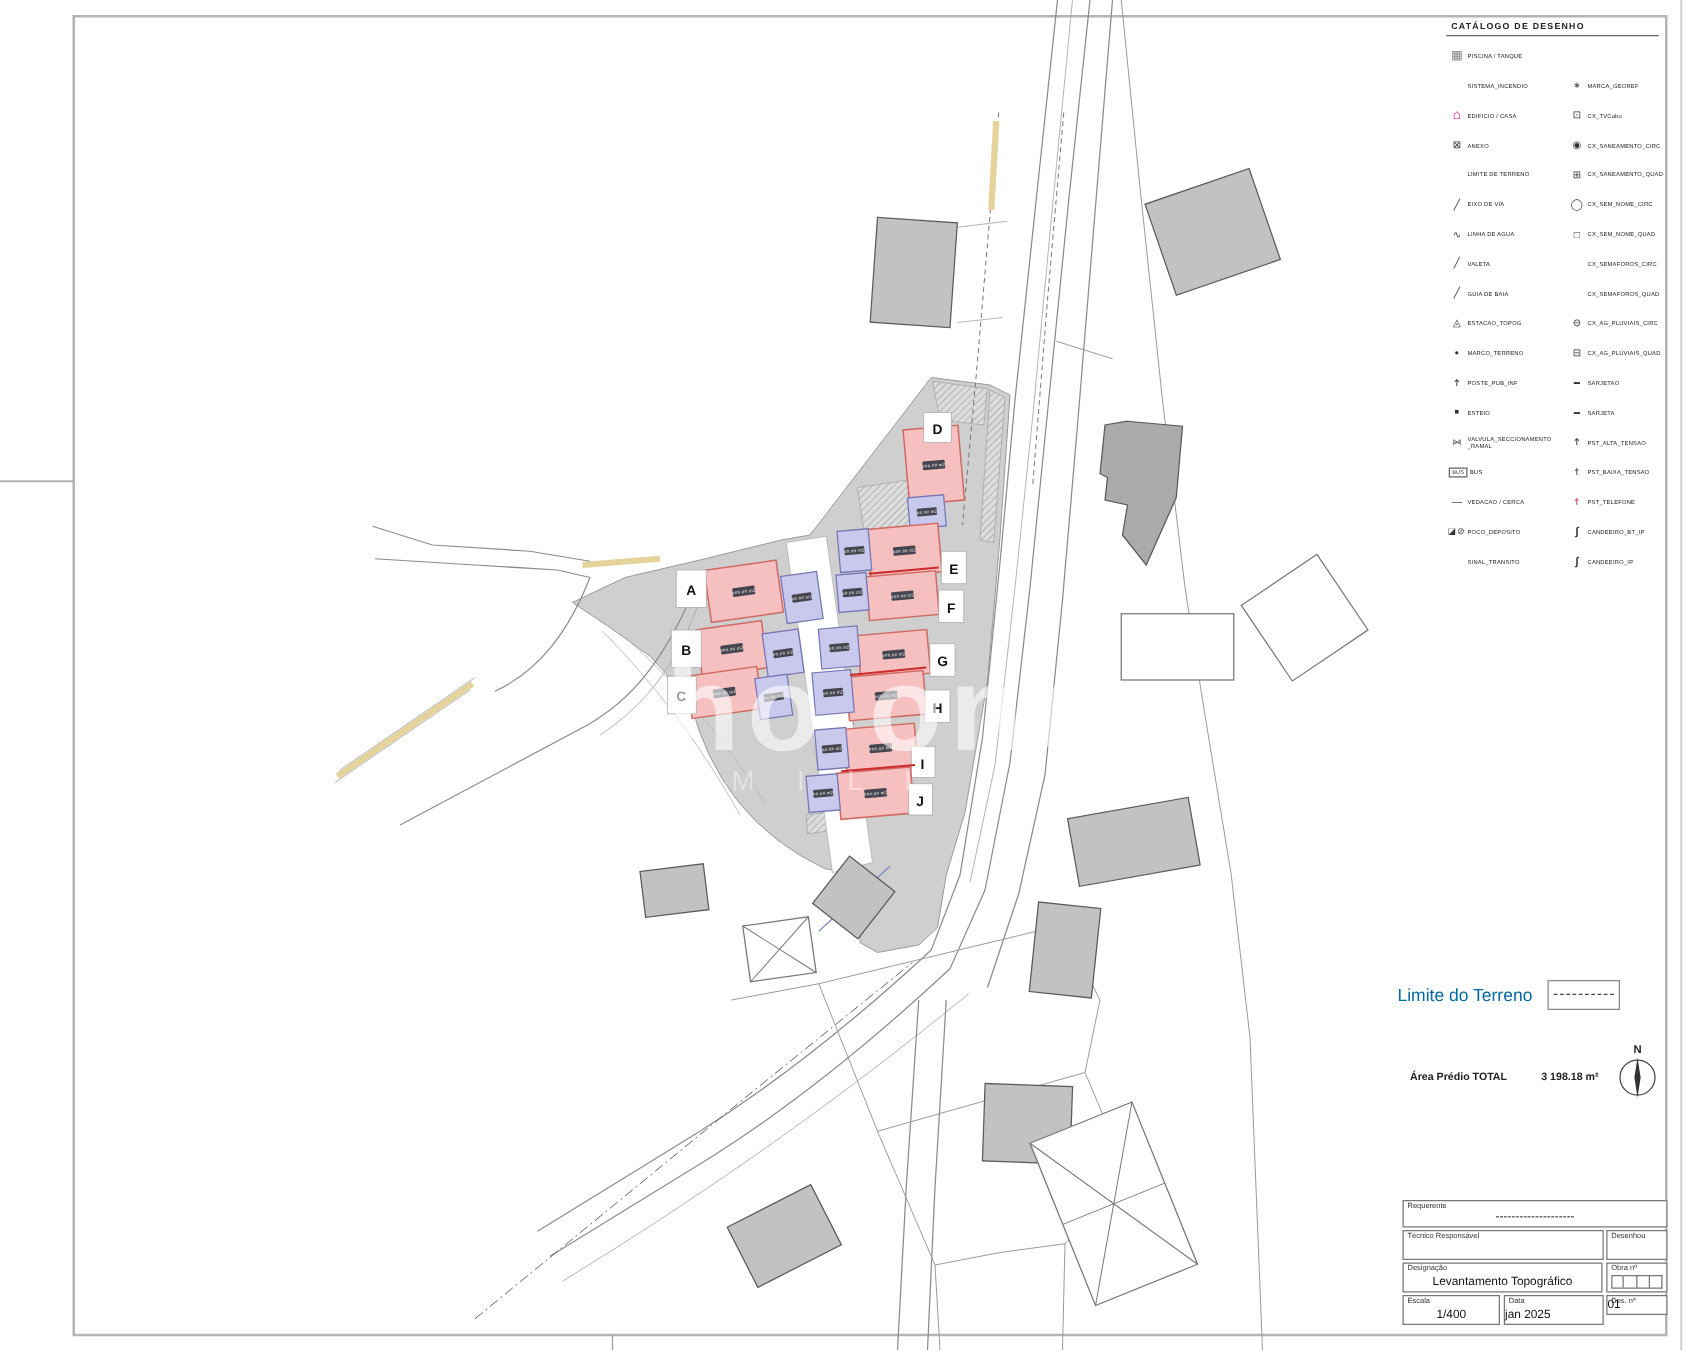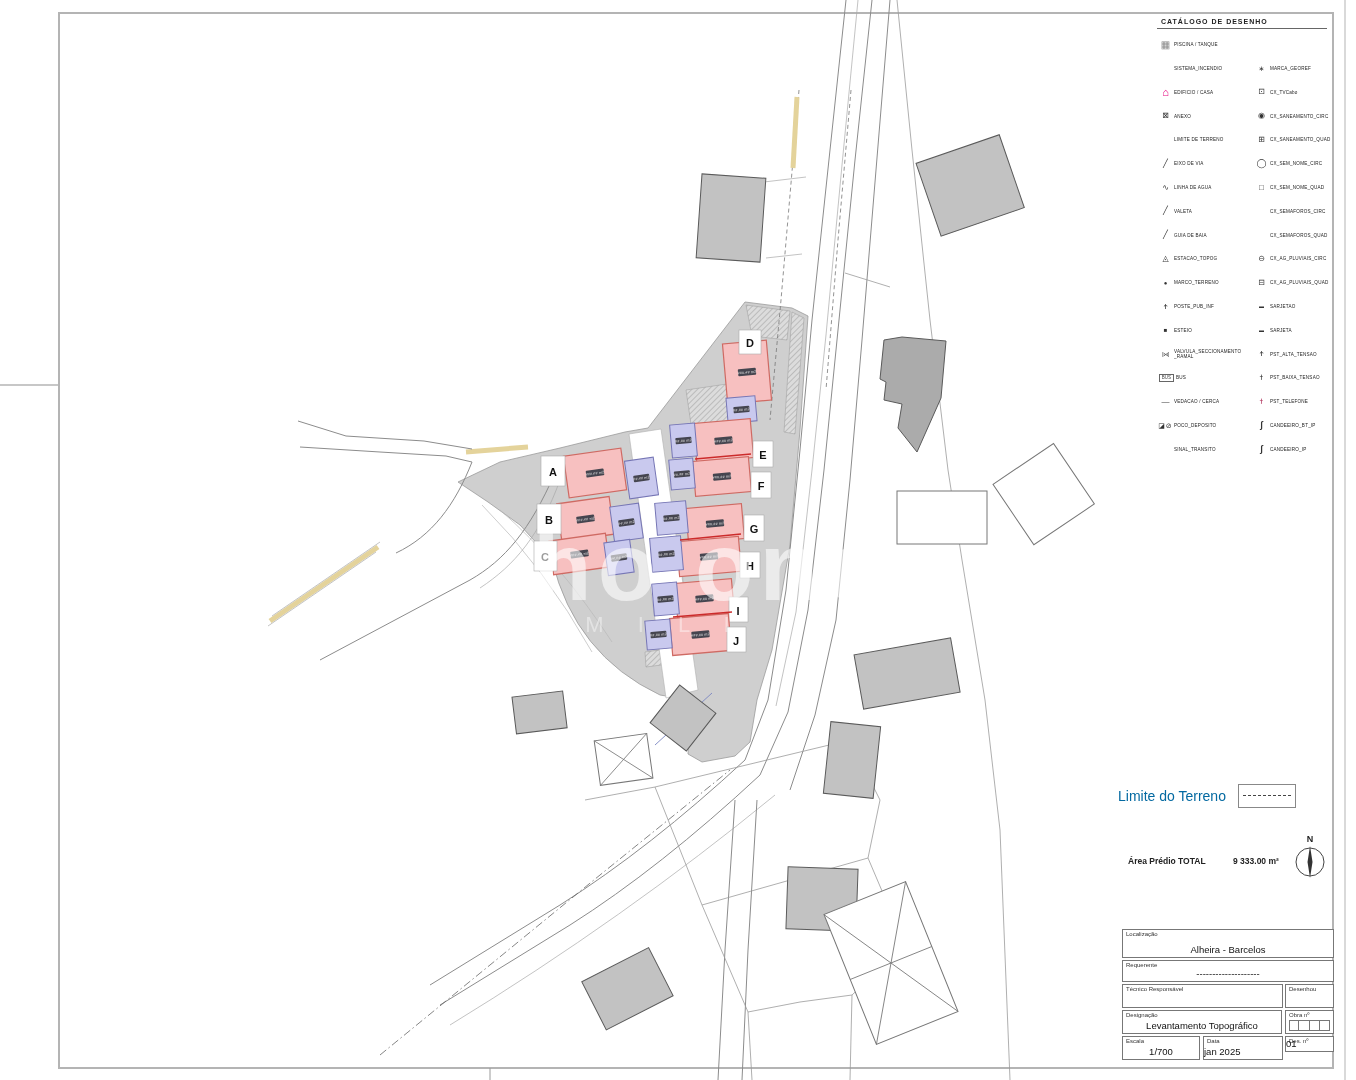--- a/index.html
+++ b/index.html
@@ -487,36 +487,32 @@
 
 <div class="limite">
   <span class="limite-label">Limite do Terreno</span>
   <span class="limite-box">
         <span class="dashline"></span>
       </span>
 </div>
 
 <div class="area-line">
   <span class="area-label">Área Prédio TOTAL</span>
-  <span class="area-value">9 333.00 m²</span>
+  <span class="area-value">3 198.18 m²</span>
 </div>
 
 <div class="north">
   <svg viewBox="0 0 36 52" width="36" height="52">
     <text x="18" y="10" text-anchor="middle" font-size="9" font-weight="bold" fill="#222">N</text>
     <circle cx="18" cy="30" r="14" fill="none" stroke="#444" stroke-width="1"></circle>
     <polygon points="18,14 20.5,30 18,46 15.5,30" fill="#333"></polygon>
   </svg>
 </div>
 
 <div class="tb">
-  <div class="tbox" style="left:2px;top:1px;width:212px;height:29px;">
-    <span class="tlab">Localização</span>
-    <span class="tval">Alheira - Barcelos</span>
-  </div>
   <div class="tbox" style="left:2px;top:32px;width:212px;height:22px;">
     <span class="tlab">Requerente</span>
     <span class="tval">--------------------</span>
   </div>
   <div class="tbox" style="left:2px;top:56px;width:161px;height:24px;">
     <span class="tlab">Técnico Responsável</span>
   </div>
   <div class="tbox" style="left:165px;top:56px;width:49px;height:24px;">
     <span class="tlab">Desenhou</span>
   </div>
@@ -528,21 +524,21 @@
     <span class="tlab">Obra nº</span>
     <div class="obra-grid">
           <div></div>
           <div></div>
           <div></div>
           <div></div>
         </div>
   </div>
   <div class="tbox" style="left:2px;top:108px;width:78px;height:24px;">
     <span class="tlab">Escala</span>
-    <span class="tval">1/700</span>
+    <span class="tval">1/400</span>
   </div>
   <div class="tbox" style="left:83px;top:108px;width:80px;height:24px;">
     <span class="tlab">Data</span>
     <span class="tval right">jan 2025</span>
   </div>
   <div class="tbox" style="left:165px;top:108px;width:49px;height:16px;">
     <span class="tlab">Des. nº</span>
     <span class="tval right">01</span>
   </div>
 </div>

